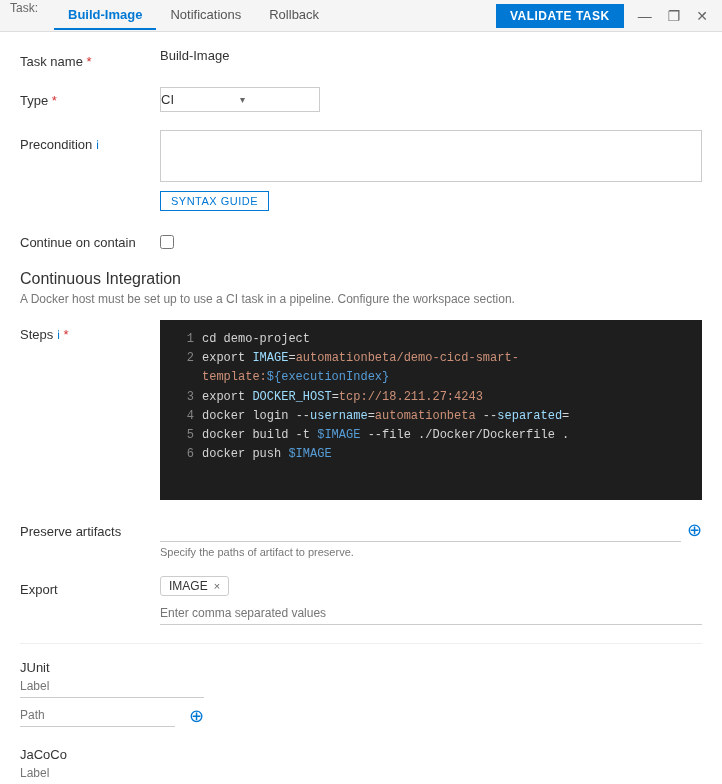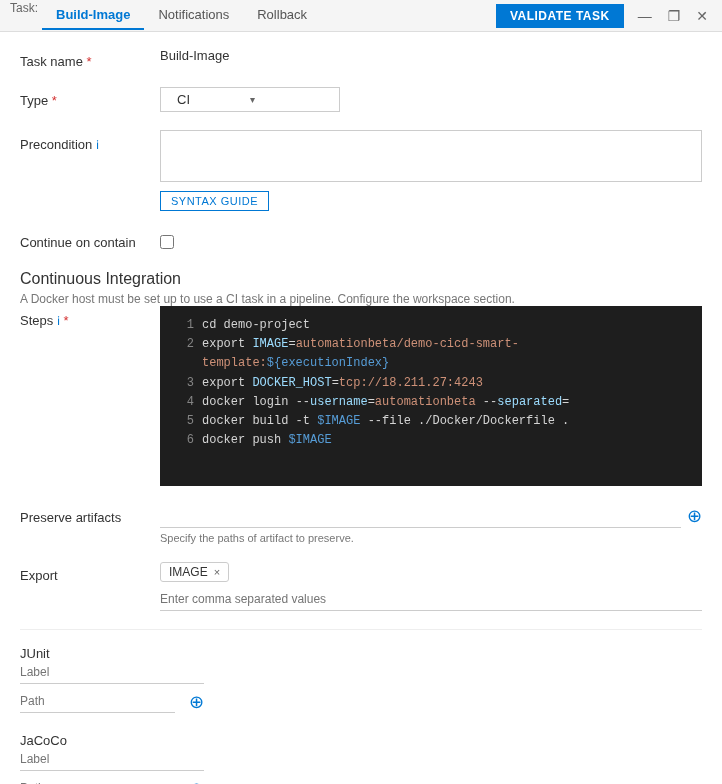--- a/index.html
+++ b/index.html
@@ -26,21 +26,21 @@
       border-bottom: 2px solid transparent;
     }
     .tab.active {
       color: #0078d4;
       border-bottom: 2px solid #0078d4;
       font-weight: bold;
     }
     .task-label {
       font-size: 12px;
       color: #666;
-      margin-right: 4px;
+      margin-right: 16px;
     }
     .validate-btn {
       background: #0078d4;
       color: #fff;
       border: none;
       padding: 5px 14px;
       font-size: 12px;
       font-weight: bold;
       cursor: pointer;
       letter-spacing: 0.5px;
@@ -98,22 +98,22 @@
     .task-name-hint {
       font-size: 11px;
       color: #777;
     }
 
     
     .type-select {
       display: flex;
       align-items: center;
       border: 1px solid #ccc;
-      padding: 4px 16px;
-      width: 180px;
+      padding: 4px 0;
+      width: 160px;
       background: #fff;
       cursor: pointer;
       font-size: 13px;
     }
     .type-select span {
       flex: 1;
     }
     .dropdown-arrow {
       color: #666;
       font-size: 10px;
@@ -150,20 +150,21 @@
 
     
     .section-heading {
       font-size: 16px;
       color: #333;
       margin-bottom: 4px;
     }
     .section-subtext {
       font-size: 12px;
       color: #777;
+      margin-bottom: 14px;
     }
 
     
     .code-editor {
       background: #1e1e1e;
       color: #d4d4d4;
       font-family: 'Courier New', monospace;
       font-size: 12px;
       padding: 10px;
       width: 100%;

